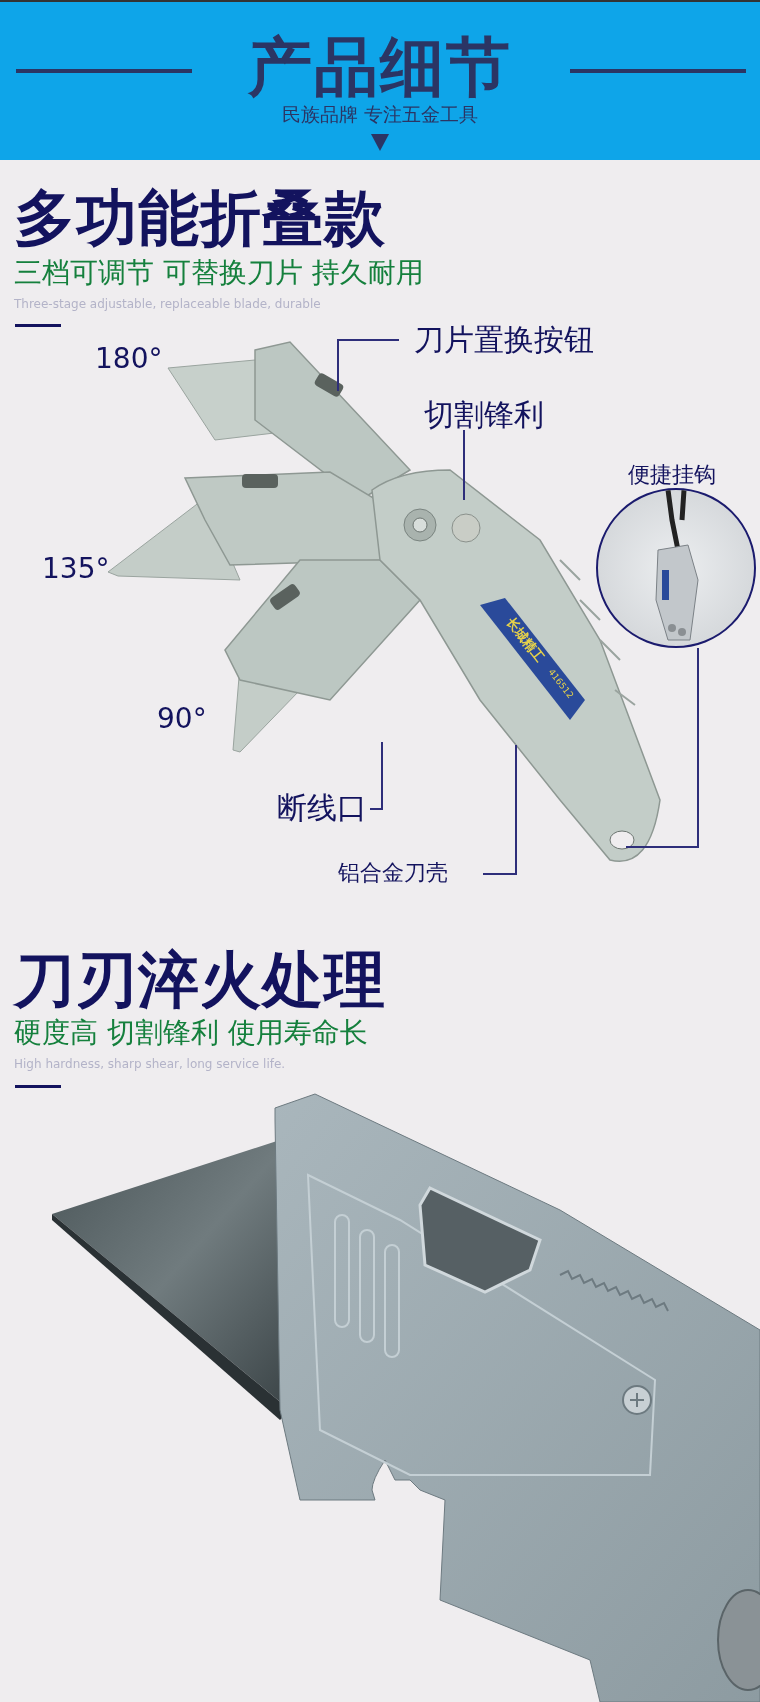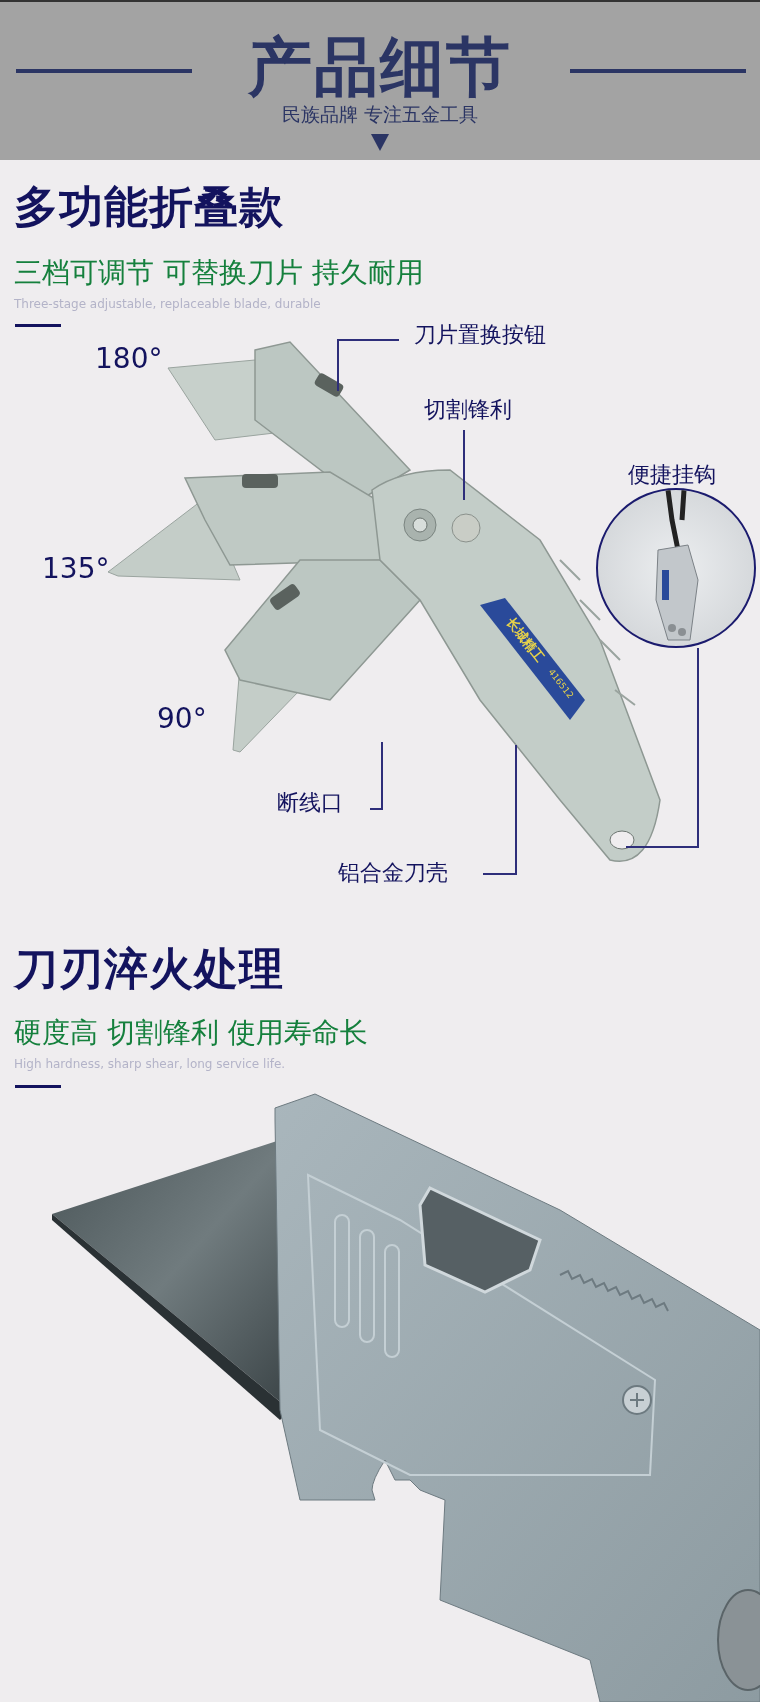--- a/index.html
+++ b/index.html
@@ -1,27 +1,27 @@
 <!DOCTYPE html>
 <html><head>
 <meta charset="utf-8">
 <style>
   * { margin:0; padding:0; box-sizing:border-box; }
   body { width:760px; height:1702px; background:#efedef; font-family:"DejaVu Sans", sans-serif; position:relative; overflow:hidden; }
   .topbar { position:absolute; left:0; top:0; width:760px; height:2px; background:#333; }
-  .header { position:absolute; left:0; top:2px; width:760px; height:158px; background:#a3a3a3; }
+  .header { position:absolute; left:0; top:2px; width:760px; height:158px; background:#0ea5e9; }
   .hline { position:absolute; top:67px; height:4px; background:#2b3564; }
   .htitle { position:absolute; left:0; width:760px; top:22px; text-align:center; font-size:64px; font-weight:bold; color:#2b3564; letter-spacing:2px; }
   .hsub { position:absolute; left:0; width:760px; top:100px; text-align:center; font-size:19px; color:#2b3564; }
   .harrow { position:absolute; left:371px; top:132px; width:0; height:0; border-left:9px solid transparent; border-right:9px solid transparent; border-top:17px solid #2b3564; }
-  .sec-title { position:absolute; left:14px; font-size:44px; font-weight:bold; color:#13135e; letter-spacing:1px; }
+  .sec-title { position:absolute; left:14px; font-size:61px; font-weight:bold; color:#13135e; letter-spacing:1px; }
   .sec-sub { position:absolute; left:14px; font-size:28px; color:#15803d; }
   .sec-en { position:absolute; left:14px; font-size:12px; color:#b3b3c8; }
   .sec-bar { position:absolute; left:15px; width:46px; height:3px; background:#13135e; }
-  .callout { position:absolute; font-size:22px; color:#13135e; }
+  .callout { position:absolute; font-size:30px; color:#13135e; }
   .callout-sm { position:absolute; font-size:22px; color:#13135e; }
   .deg { position:absolute; font-size:28px; color:#13135e; }
   .ln { position:absolute; background:#2e2e7a; }
   .inset { position:absolute; left:596px; top:488px; width:160px; height:160px; border-radius:50%; border:2px solid #1b1b6e; background:radial-gradient(circle at 50% 50%, #eceef0 0%, #d6d9dc 70%, #c8cbcf 100%); overflow:hidden; }
   svg { position:absolute; }
 </style>
 </head>
 <body>
 
 <div class="topbar"></div>

